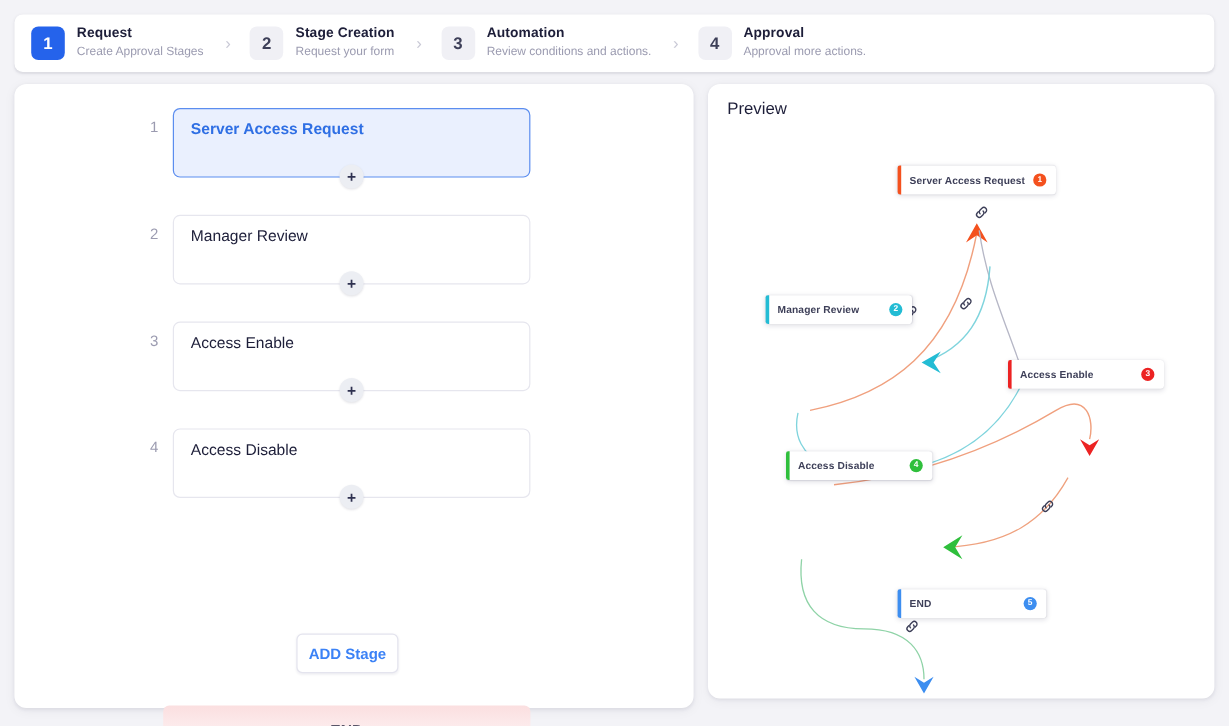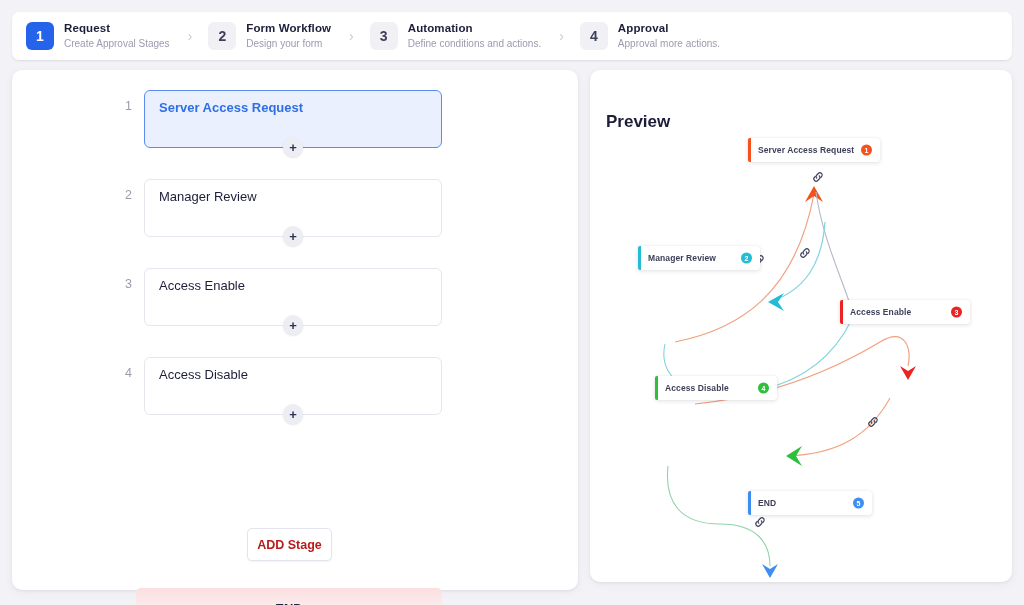--- a/index.html
+++ b/index.html
@@ -69,36 +69,36 @@
     background: #eceef3; display: flex; align-items: center; justify-content: center;
     font-size: 13px; line-height: 1; color: #2e3150; font-weight: bold;
     box-shadow: 0 1px 2px rgba(23,24,60,.12);
   }
 
   
   .add-stage {
     position: absolute; left: 235px; top: 458px;
     width: 85px; height: 33px;
     background: #ffffff; border: 1px solid #e4e4ee; border-radius: 5px;
-    font-size: 12.5px; color: #b91c1c; font-weight: bold;
+    font-size: 12.5px; color: #3b82f6; font-weight: bold;
     display: flex; align-items: center; justify-content: center;
     box-shadow: 0 1px 2px rgba(23,24,60,.06); cursor: pointer;
   }
   .end-bar {
     position: absolute; left: 124px; top: 518px;
     width: 306px; height: 40px; border-radius: 5px;
     background: linear-gradient(180deg, #fbdfe0 0%, #fdeff0 60%, #fefafa 100%);
     display: flex; align-items: center; justify-content: center;
     font-size: 13px; font-weight: bold; color: #1d1e39;
   }
 
   
   .preview-title {
     position: absolute; left: 16px; top: 12px;
-    font-size: 17px; font-weight: bold; color: #1d1e39; margin-top: 30px;
+    font-size: 14px; font-weight: normal; color: #1d1e39;
   }
   .canvas { position: absolute; left: 0; top: 34px; width: 422px; height: 478px; }
   .canvas svg { position: absolute; left: 0; top: 0; }
 
   .node {
     position: absolute; height: 24px;
     background: #ffffff; border-radius: 3px;
     box-shadow: 0 1px 4px rgba(23,24,60,.13), 0 0 1px rgba(23,24,60,.10);
     display: flex; align-items: center; padding-left: 10px; padding-right: 8px;
   }
@@ -126,31 +126,31 @@
     <div class="step-text">
       <div class="step-title">Request</div>
       <div class="step-sub">Create Approval Stages</div>
     </div>
   </div>
   <div class="step-sep">›</div>
 
   <div class="step">
     <div class="step-badge">2</div>
     <div class="step-text">
-      <div class="step-title">Form Workflow</div>
-      <div class="step-sub">Design your form</div>
+      <div class="step-title">Stage Creation</div>
+      <div class="step-sub">Request your form</div>
     </div>
   </div>
   <div class="step-sep">›</div>
 
   <div class="step">
     <div class="step-badge">3</div>
     <div class="step-text">
       <div class="step-title">Automation</div>
-      <div class="step-sub">Define conditions and actions.</div>
+      <div class="step-sub">Review conditions and actions.</div>
     </div>
   </div>
   <div class="step-sep">›</div>
 
   <div class="step">
     <div class="step-badge">4</div>
     <div class="step-text">
       <div class="step-title">Approval</div>
       <div class="step-sub">Approval more actions.</div>
     </div>

